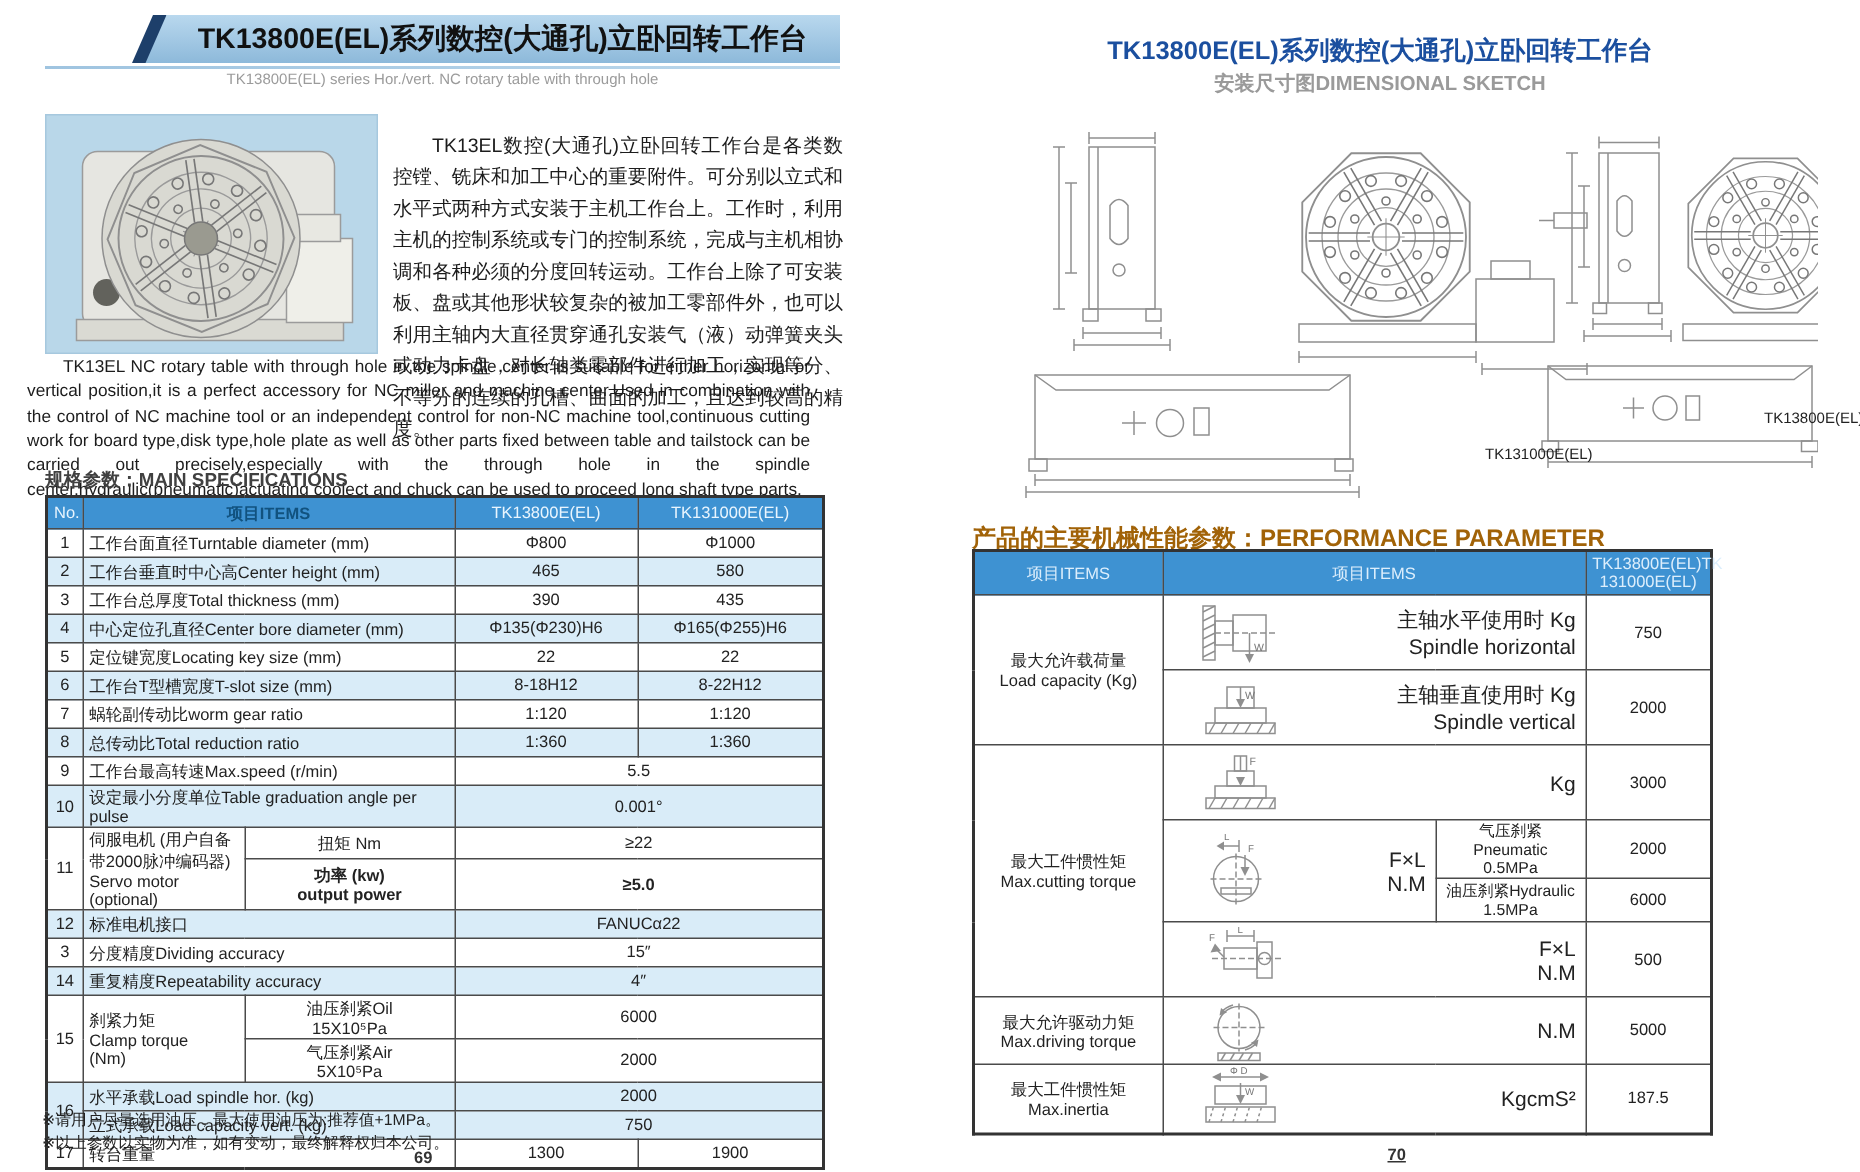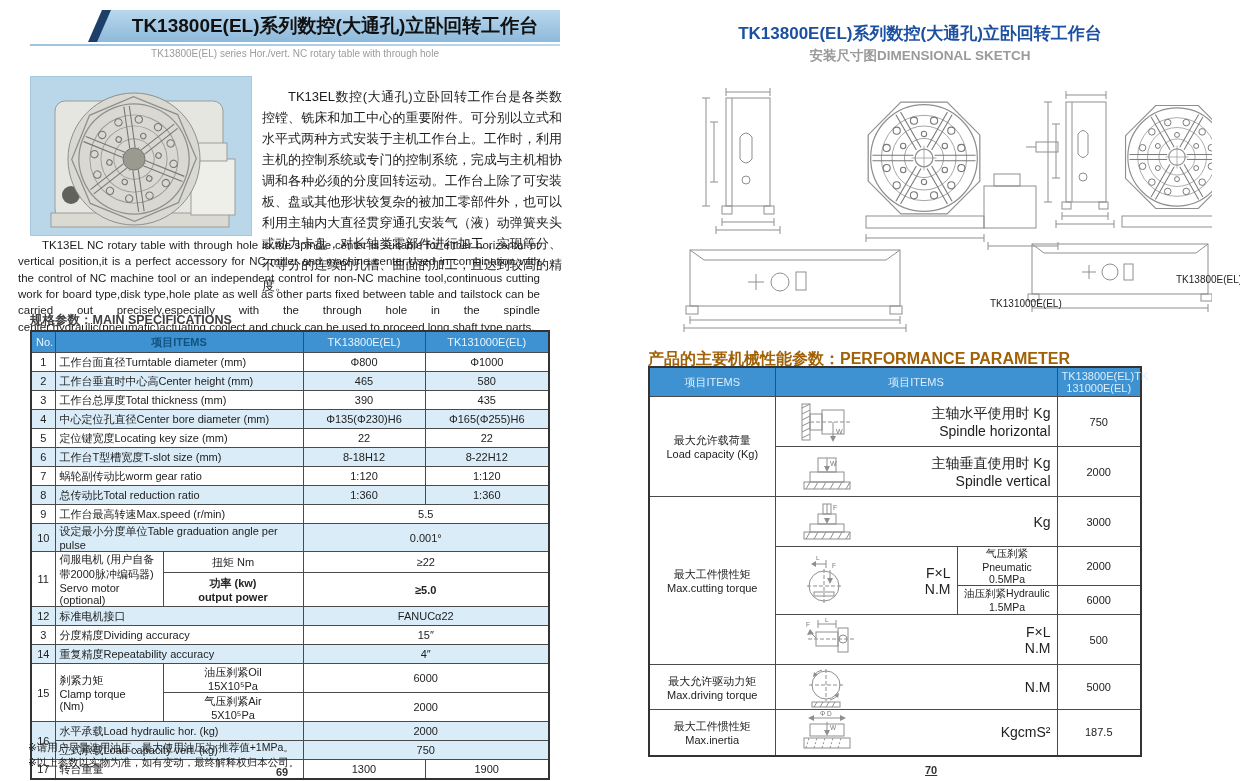--- a/index.html
+++ b/index.html
@@ -269,21 +269,21 @@
 15X10⁵Pa</td>
       <td class="val" colspan="2">6000</td>
     </tr>
     <tr style="height:29px;">
       <td class="sub pl">气压刹紧Air
 5X10⁵Pa</td>
       <td class="val" colspan="2">2000</td>
     </tr>
     <tr class="alt" style="height:17px;">
       <td class="no" rowspan="2">16</td>
-      <td colspan="2">水平承载Load hydraulic hor. (kg)</td>
+      <td colspan="2">水平承载Load spindle hor. (kg)</td>
       <td class="val" colspan="2">2000</td>
     </tr>
     <tr class="alt" style="height:17px;">
       <td colspan="2">立式承载Load capacity vert. (kg)</td>
       <td class="val" colspan="2">750</td>
     </tr>
     <tr>
           <td class="no">17</td>
           <td colspan="2">转台重量</td>
           <td class="val">1300</td>

